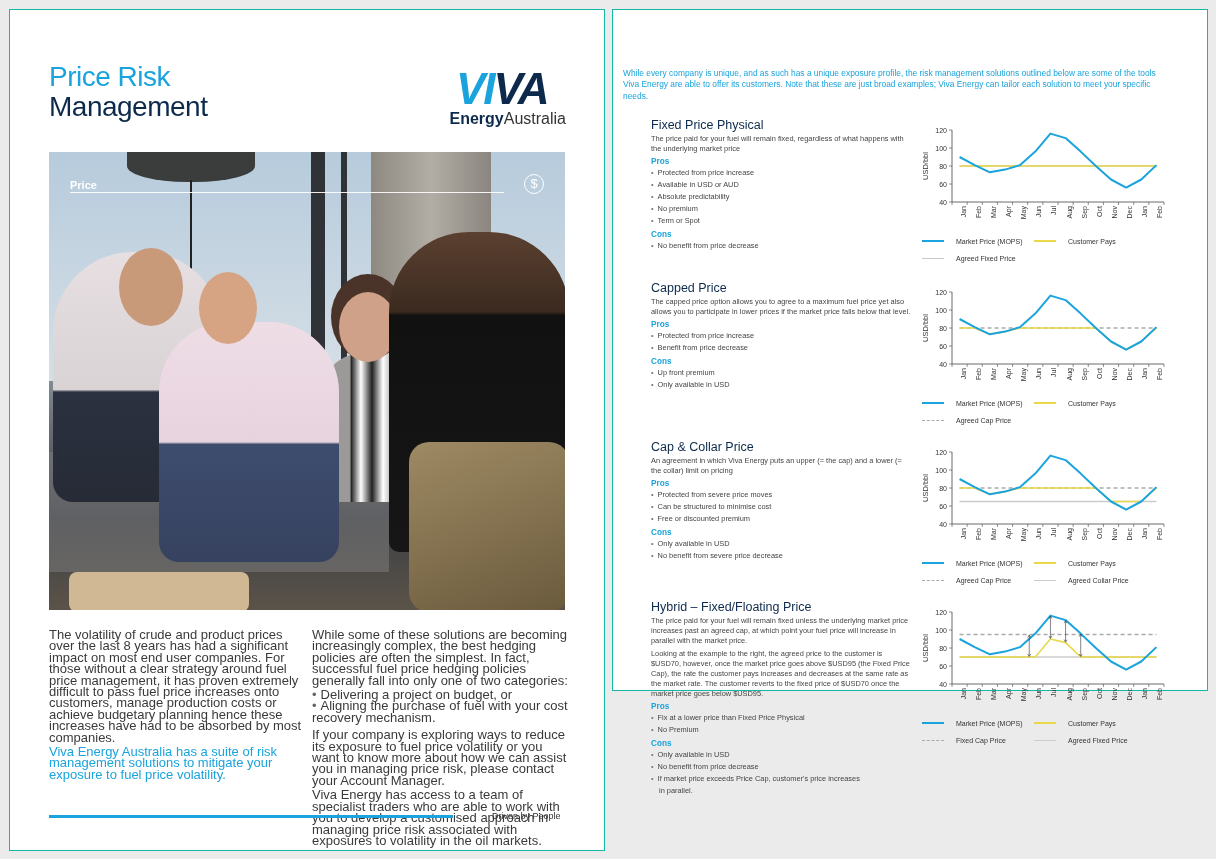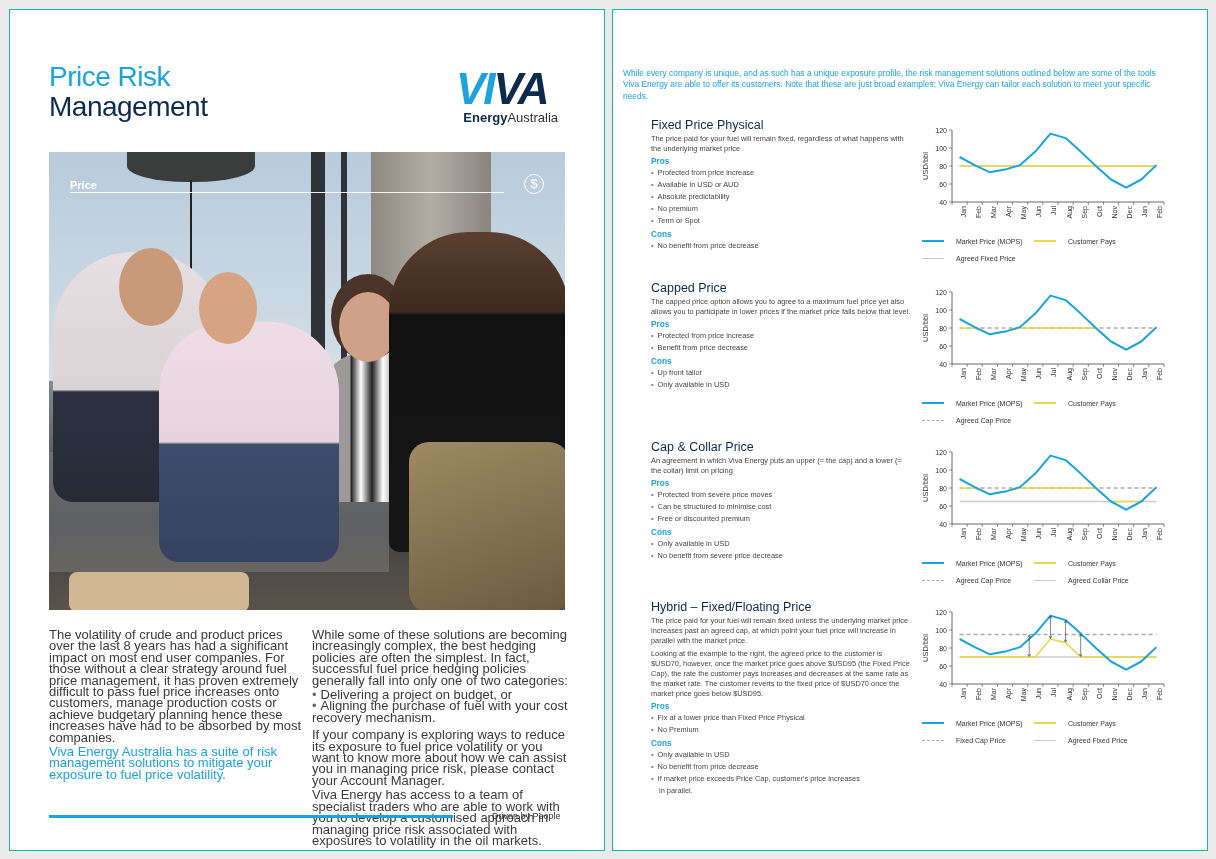--- a/index.html
+++ b/index.html
@@ -1,29 +1,29 @@
 <!DOCTYPE html>
 <html><head>
 <meta charset="utf-8">
 <style>
   * { box-sizing: border-box; margin: 0; padding: 0; }
   body { width: 1216px; height: 859px; background: #ebebeb; position: relative; overflow: hidden; font-family: "Liberation Sans", sans-serif; color: #333; }
   .page { position: absolute; top: 9px; background: #fff; border: 1px solid #14b8a6; }
   #p1 { left: 9px; width: 596px; height: 842px; }
-  #p2 { left: 612px; width: 596px; height: 842px; }
+  #p2 { left: 612px; width: 596px; height: 682px; }
 
   .title { position: absolute; left: 39px; top: 52px; line-height: 30px; font-size: 28px; font-weight: normal; letter-spacing: -0.5px; }
   .title .l1 { color: #1aa3dc; display: block; }
   .title .l2 { color: #0d2a4d; display: block; }
 
   .logo { position: absolute; left: 446px; top: 58px; width: 112px; height: 66px; }
   .logo .viva { font-size: 44px; font-weight: bold; font-style: italic; letter-spacing: -2px; line-height: 42px; position: relative; display: block; }
   .logo .viva .v1 { color: #1aa3dc; }
   .logo .viva .v2 { color: #0d2a4d; }
-  .logo .sub { position: absolute; right: 10px; top: 42px; font-size: 13px; }
+  .logo .sub { position: absolute; right: 2px; top: 42px; font-size: 16px; }
   .logo .sub b { color: #0d2a4d; }
   .logo .sub span { color: #333; }
 
   .photo { position: absolute; left: 39px; top: 142px; width: 516px; height: 458px; overflow: hidden;
     background: linear-gradient(180deg, #a9bfd3 0%, #c9d6e0 18%, #9aa9b3 40%, #6a6f74 60%, #3c3f45 80%, #5b5348 100%); }
   .photo .sky { position:absolute; left:0; top:0; width:100%; height:50%; background: linear-gradient(180deg,#b7cbdc,#d5dfe6); }
   .photo .pillar { position:absolute; left:322px; top:0; width:120px; height:200px; background: linear-gradient(90deg,#8d8880,#b2ada5,#8a857e); }
   .photo .frame1 { position:absolute; left:262px; top:0; width:14px; height:220px; background:#2f3338; }
   .photo .frame2 { position:absolute; left:292px; top:0; width:6px; height:220px; background:#2f3338; }
   .photo .lamp { position:absolute; left:78px; top:0; width:128px; height:30px; border-radius:0 0 60px 60px / 0 0 16px 16px; background:#3b3d3d; }
@@ -149,21 +149,21 @@
   <div class="section" style="top:271px;">
     <h2>Capped Price</h2>
     <div class="desc">The capped price option allows you to agree to a maximum fuel price yet also allows you to participate in lower prices if the market price falls below that level.</div>
     <h3>Pros</h3>
     <ul>
       <li>Protected from price increase</li>
       <li>Benefit from price decrease</li>
     </ul>
     <h3>Cons</h3>
     <ul>
-      <li>Up front tailor</li>
+      <li>Up front premium</li>
       <li>Only available in USD</li>
     </ul>
   </div>
 
   <div class="section" style="top:430px;">
     <h2>Cap &amp; Collar Price</h2>
     <div class="desc">An agreement in which Viva Energy puts an upper (= the cap) and a lower (= the collar) limit on pricing</div>
     <h3>Pros</h3>
     <ul>
       <li>Protected from severe price moves</li>

